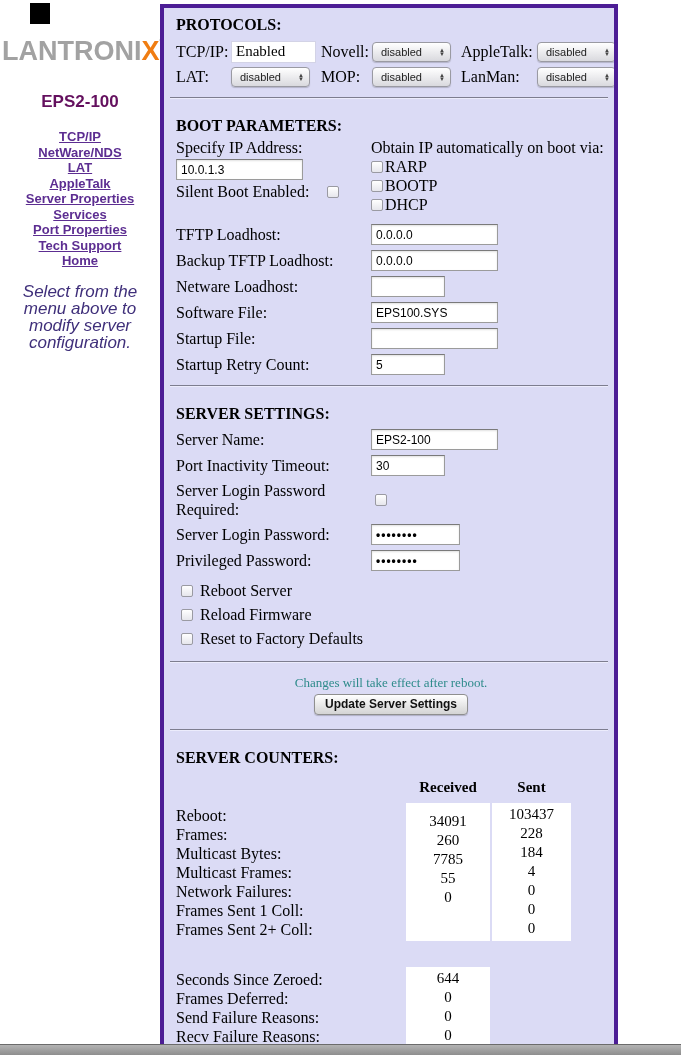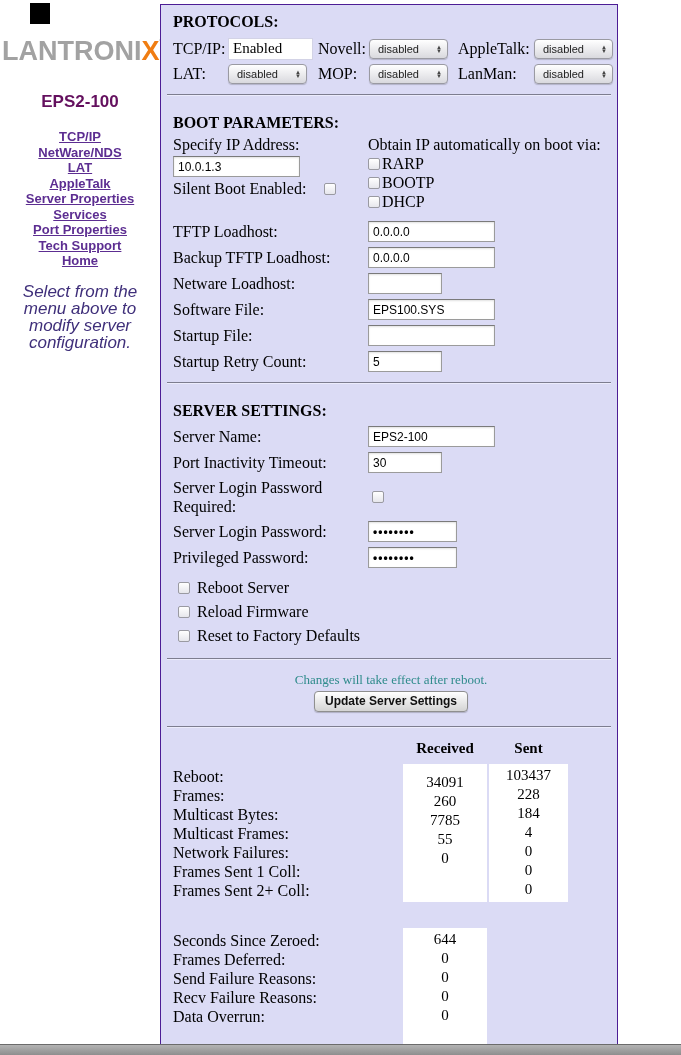--- a/index.html
+++ b/index.html
@@ -19,21 +19,21 @@
             font-size:17px; color:#64105e; }
   .navlinks { position:absolute; left:0; top:129px; width:160px; text-align:center;
               font-family:"Liberation Sans", sans-serif; font-size:13px; line-height:15.5px;font-weight:bold; }
   .navlinks a { color:#5c2d91; text-decoration:underline; display:block; }
   .note { position:absolute; left:5px; top:283px; width:150px; text-align:center;
           font-family:"Liberation Sans", sans-serif; font-style:italic;
           font-size:17px; line-height:17px; color:#3f2f7a; }
 
   
   .panel { position:absolute; left:160px; top:4px; width:458px; height:1051px;
-           background:#dbdbf5; border:1px solid #4c1d95; overflow:hidden;
+           background:#dbdbf5; border:4px solid #4c1d95; overflow:hidden;
            font-size:16px; color:#000; }
   .sec { padding:0 8px 0 12px; }
   .sec-title { font-weight:bold; font-size:16px; padding-top:8px; }
   hr.div { border:0; border-top:1px solid #7d7d8f; border-bottom:1px solid #ececfc;
            margin:10px 6px; }
 
   
   .proto-grid { display:grid; grid-template-columns:55px 90px 51px 89px 76px 80px;
                 align-items:center; row-gap:4px; margin-top:7px; }
 
@@ -234,20 +234,23 @@
 
   <hr class="div">
 
   <div class="sec update-sec">
     <div class="notice">Changes will take effect after reboot.</div>
     <span class="btn">Update Server Settings</span>
   </div>
 
   <hr class="div" style="margin-top:14px">
 
+  <div class="sec" style="padding-right:0">
+    <div class="sec-title">SERVER COUNTERS:</div>
+  </div>
   <div class="cnt-head">
     <span class="h1">Received</span>
     <span class="h2">Sent</span>
   </div>
   <div class="cblock" style="height:138px">
     <div class="labels">
       <div>Reboot:</div>
       <div>Frames:</div>
       <div>Multicast Bytes:</div>
       <div>Multicast Frames:</div>

